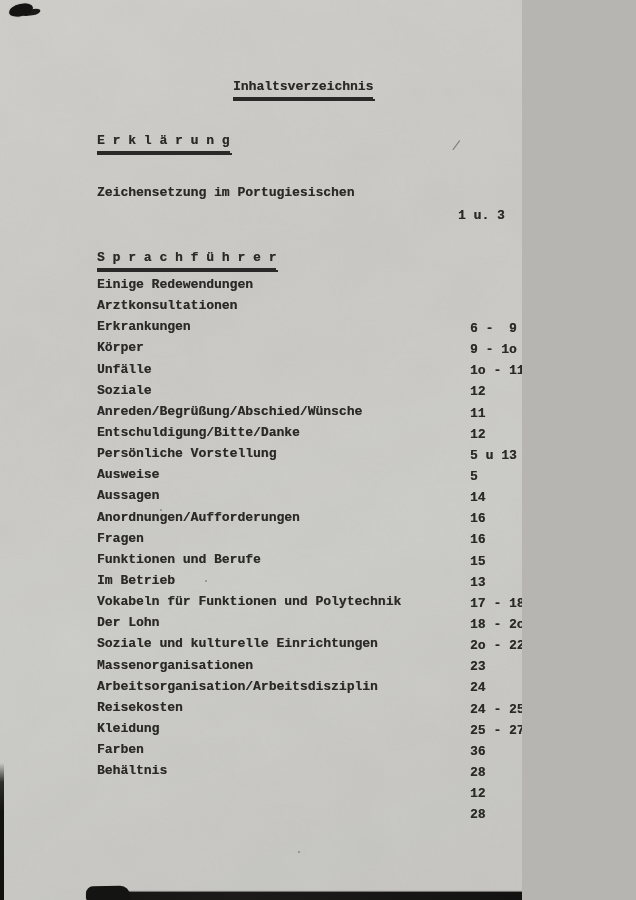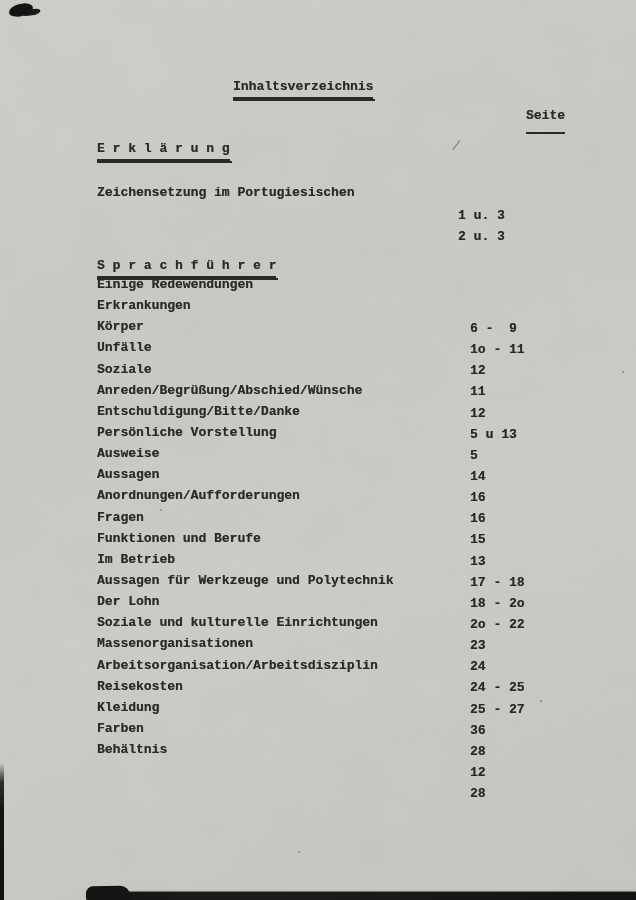--- a/index.html
+++ b/index.html
@@ -7,21 +7,21 @@
     --ink:#2a2927;
   }
   html,body{margin:0;padding:0;}
   body{
     width:636px;height:900px;
     font-family:"Liberation Mono","DejaVu Sans Mono",monospace;
     background:#b6b5b1;
   }
   .page{
     position:relative;
-    width:636px;height:900px;
+    width:522px;height:900px;
     overflow:hidden;
     background:linear-gradient(158deg,#dddcd8 0%,#d8d7d3 35%,#dadad6 62%,#d3d2ce 100%);
     color:var(--ink);
   }
   .grain{position:absolute;inset:0;pointer-events:none;}
   
   .tw{
     font-size:13px;
     font-weight:700;
     color:var(--ink);
@@ -34,21 +34,21 @@
   .u1{display:inline-block;padding-bottom:9px;border-bottom:2.5px solid var(--ink);}
   
   .u2{position:relative;display:inline-block;padding-bottom:3px;border-bottom:2px solid var(--ink);}
   .u2::after{
     content:"";position:absolute;left:0;right:-2px;bottom:-4px;height:2px;
     background:var(--ink);
   }
   .section{position:absolute;left:0;width:636px;}
   .section-0{top:129px;}
   .section-1{top:246px;}
-  .heading{position:absolute;left:97px;top:12px;}
+  .heading{position:absolute;left:97px;top:4px;}
   .entries{position:absolute;left:0;width:636px;}
   .section-0 .entries{top:32px;}
   .section-1 .entries{top:28px;}
   .row{position:relative;height:21.15px;line-height:21.15px;}
   .row .label{position:absolute;left:97px;}
   .row .pages{position:absolute;text-align:left;margin-top:44px;}
   .section-0 .row .pages{left:458px;width:112px;}
   .section-1 .row .pages{left:470px;width:112px;font-family:Liberation Mono, monospace;}
   
   .artifact{position:absolute;pointer-events:none;}
@@ -108,33 +108,36 @@
   <section class="section section-0">
     <span class="tw heading u2">E r k l ä r u n g</span>
     <div class="entries">
   <div class="row">
     <span class="tw pages">1 u. 3</span>
   </div>
 
 
   <div class="row">
     <span class="tw label">Zeichensetzung im Portugiesischen</span>
-    <span class="tw pages">2 u. 3</span>
   </div>
 </div>
   </section>
 
   <section class="section section-1">
     <span class="tw heading u2">S p r a c h f ü h r e r</span>
     <div class="entries">
   <div class="row">
     <span class="tw label">Einige Redewendungen</span>
     <span class="tw pages">6 -  9</span>
   </div>
 
+  <div class="row">
+    <span class="tw label">Arztkonsultationen</span>
+    <span class="tw pages">9 - 1o</span>
+  </div>
 
   <div class="row">
     <span class="tw label">Erkrankungen</span>
     <span class="tw pages">1o - 11</span>
   </div>
 
   <div class="row">
     <span class="tw label">Körper</span>
     <span class="tw pages">12</span>
   </div>
@@ -188,21 +191,21 @@
     <span class="tw label">Funktionen und Berufe</span>
     <span class="tw pages">17 - 18</span>
   </div>
 
   <div class="row">
     <span class="tw label">Im Betrieb</span>
     <span class="tw pages">18 - 2o</span>
   </div>
 
   <div class="row">
-    <span class="tw label">Aussagen für Werkzeuge und Polytechnik</span>
+    <span class="tw label">Vokabeln für Funktionen und Polytechnik</span>
     <span class="tw pages">2o - 22</span>
   </div>
 
   <div class="row">
     <span class="tw label">Der Lohn</span>
     <span class="tw pages">23</span>
   </div>
 
   <div class="row">
     <span class="tw label">Soziale und kulturelle Einrichtungen</span>

